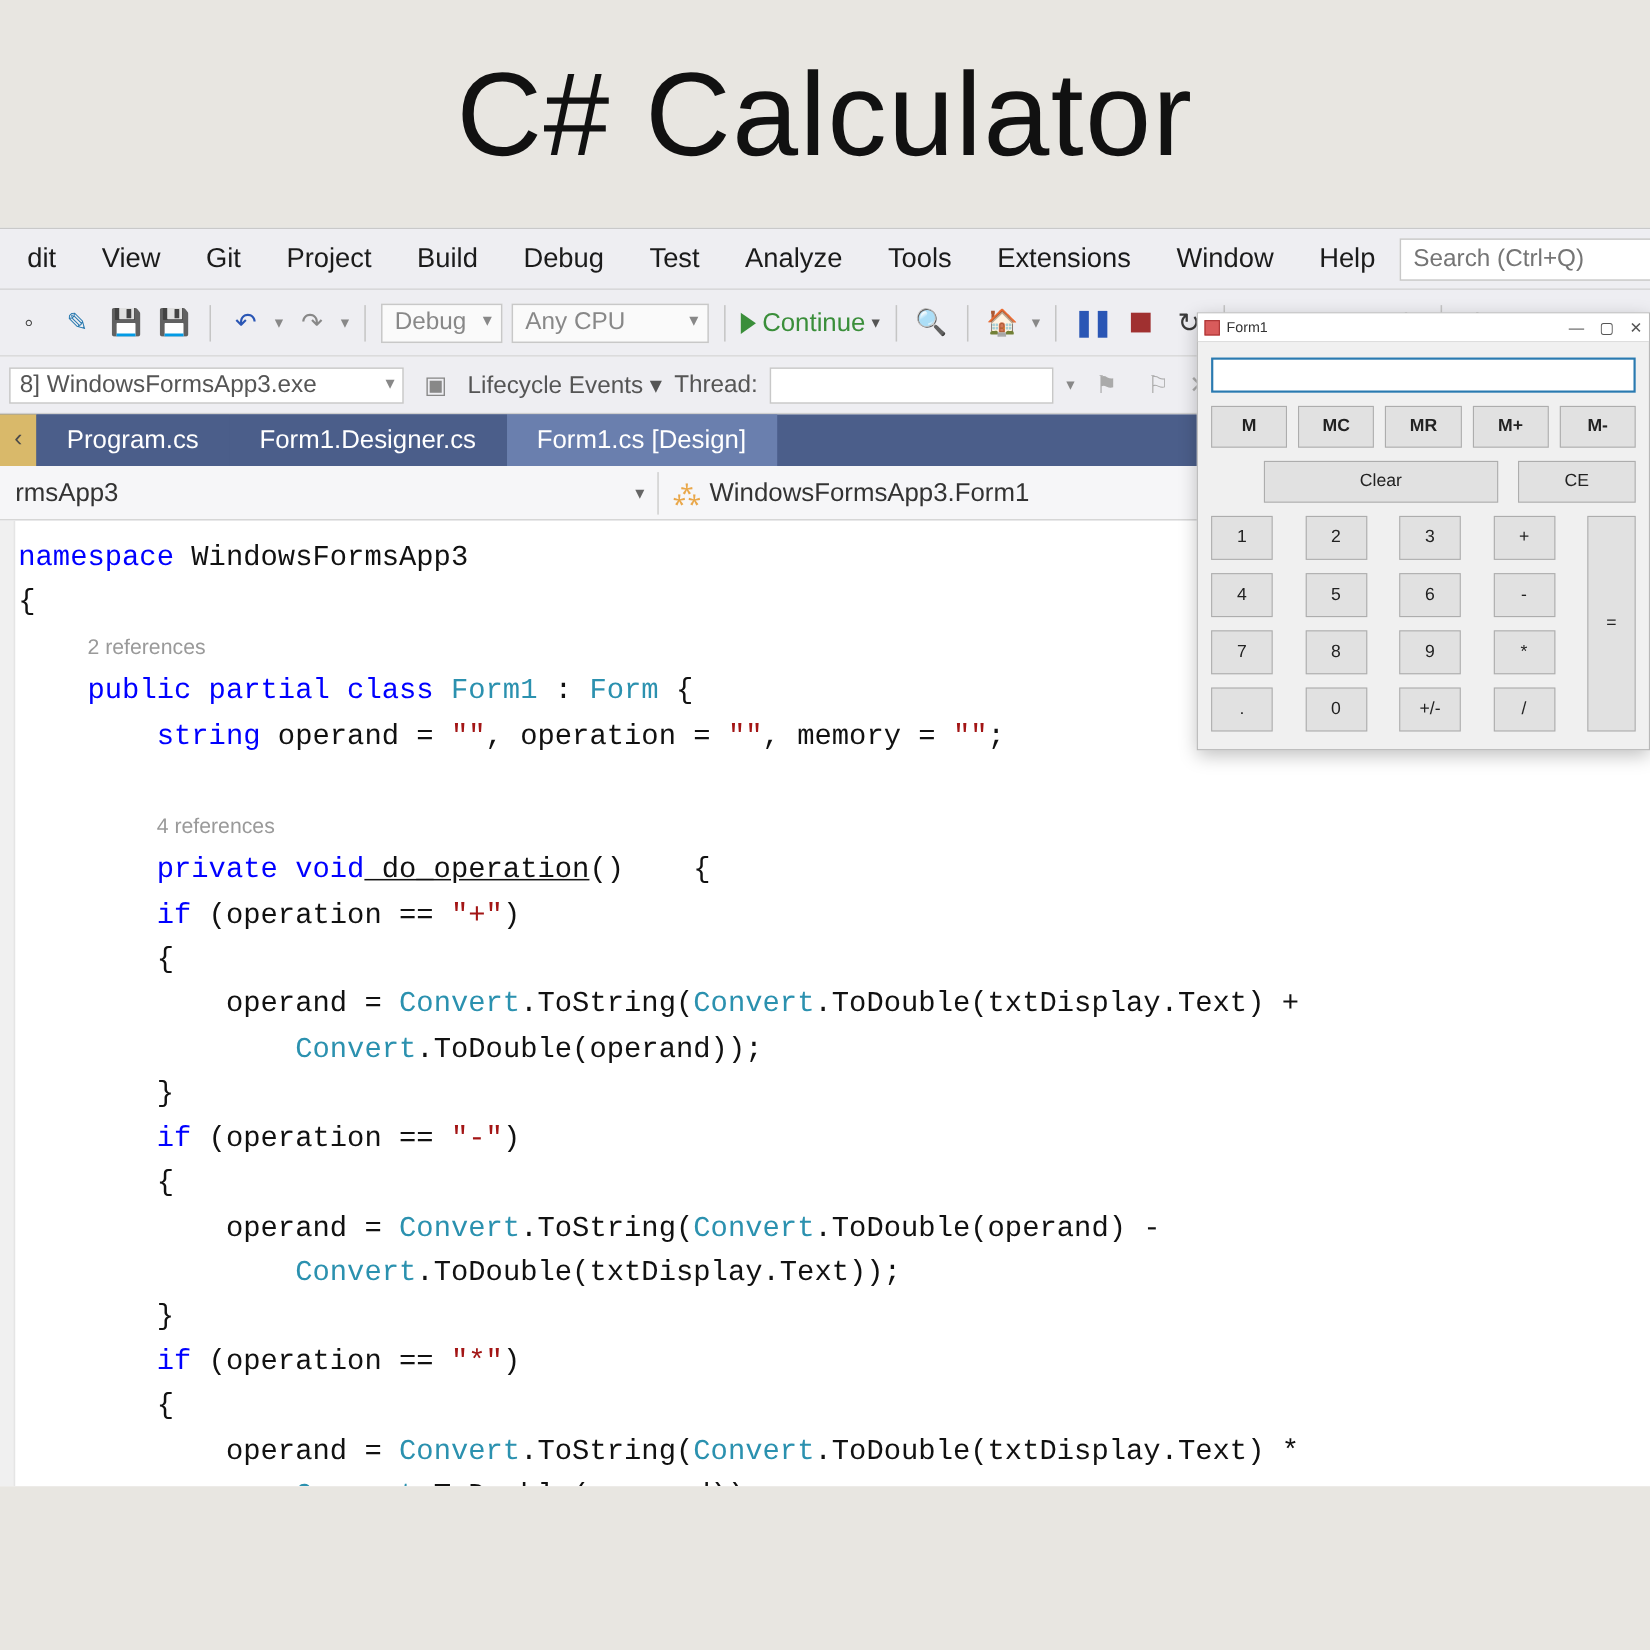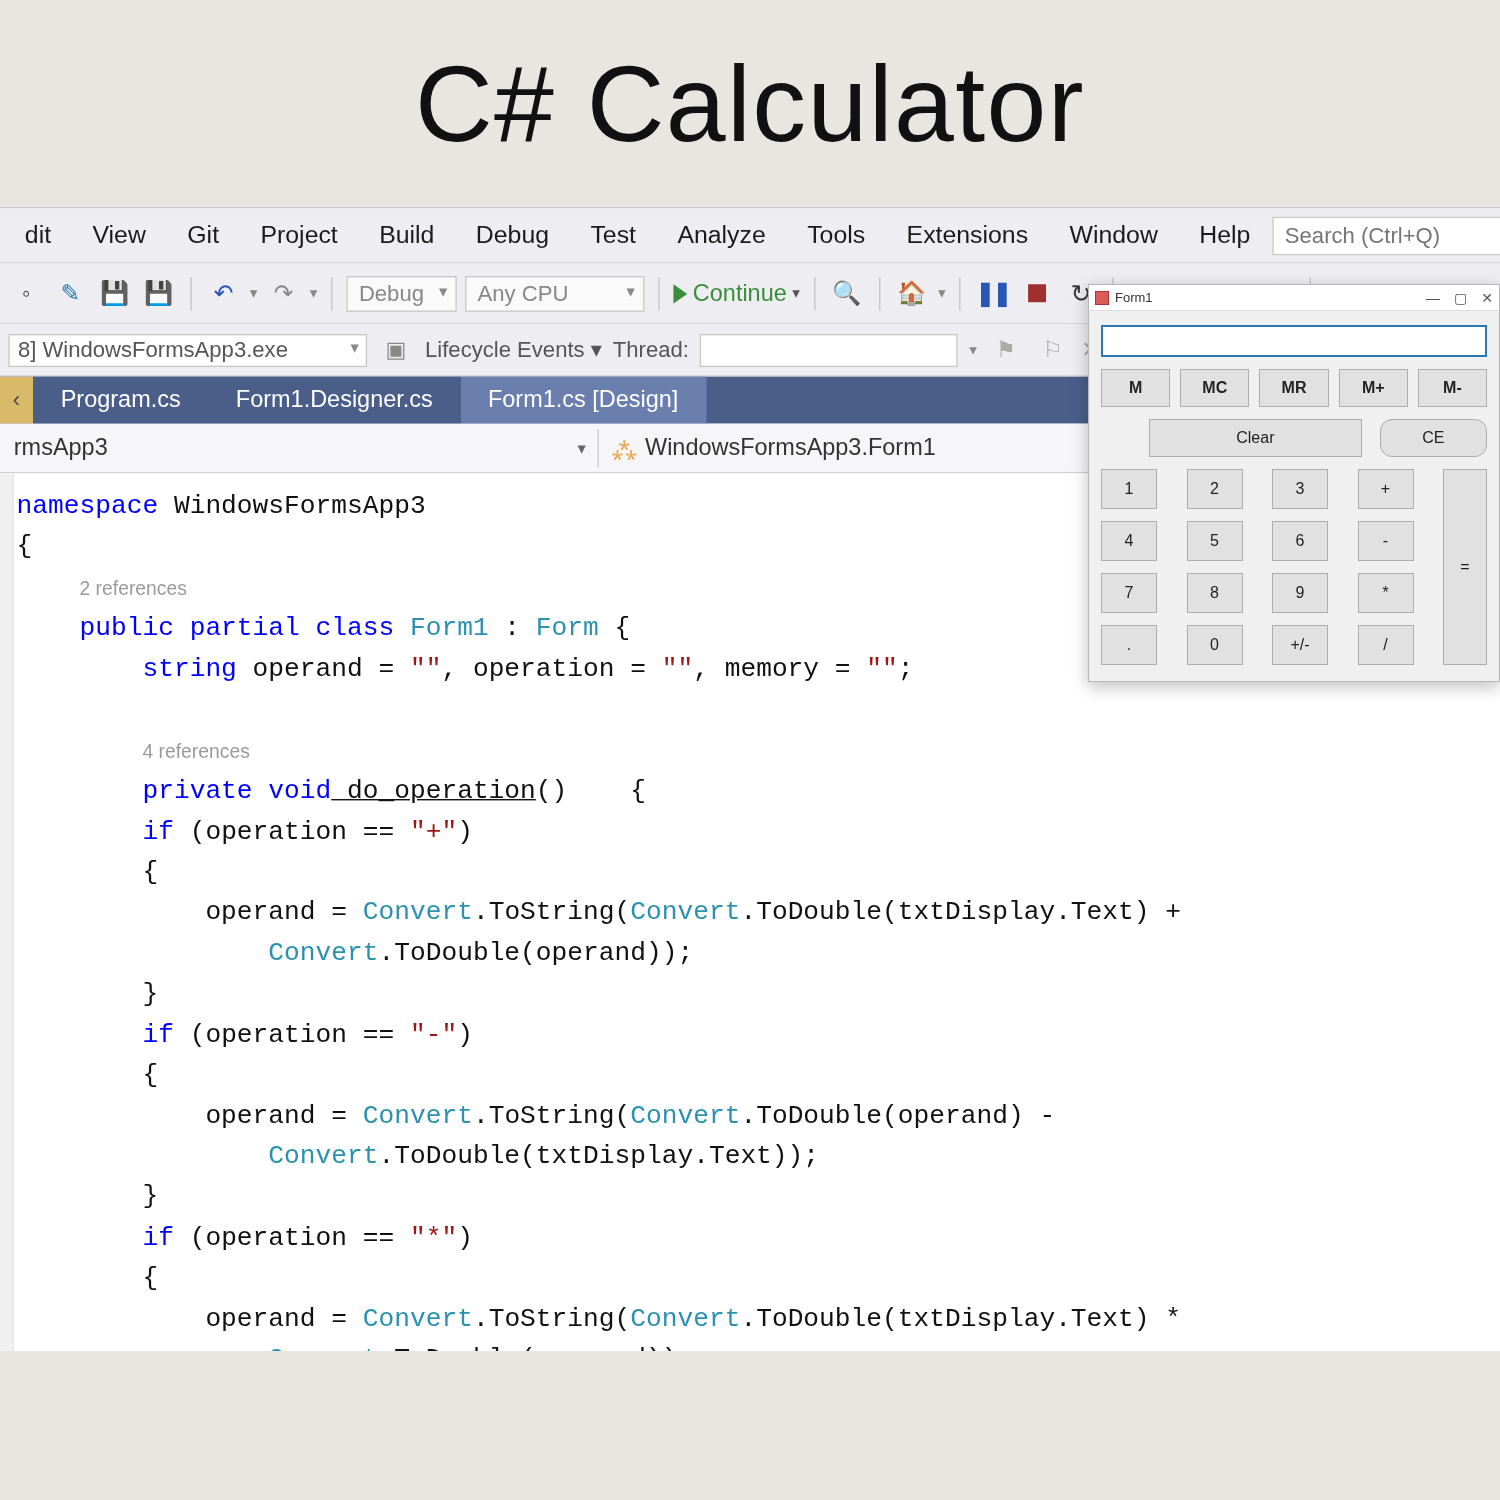--- a/index.html
+++ b/index.html
@@ -200,21 +200,21 @@
   }
   .calc .row { display: flex; gap: 10px; margin-top: 12px; }
   .calc button.k {
     background: #e1e1e1; border: 1px solid #adadad; height: 38px;
     font-size: 16px; color: #222; cursor: default;
     display: flex; align-items: center; justify-content: center;
   }
   .calc .mem button.k { flex: 1; font-weight: bold;}
   .calc .clr { margin-top: 12px; display: flex; gap: 18px; padding-left: 48px;}
   .calc .clr button.k:first-child { flex: 2;}
-  .calc .clr button.k:last-child { flex: 1; border-radius: 12px;}
+  .calc .clr button.k:last-child { flex: 1;}
   .calc .grid {
     margin-top: 12px;
     display: grid;
     grid-template-columns: repeat(4, 56px) 44px;
     grid-template-rows: repeat(4, 40px);
     gap: 12px;
     justify-content: space-between;
   }
   .calc .grid button.k { width: 100%; height: 100%; }
   .calc .eq { grid-column: 5; grid-row: 1 / span 4; }

